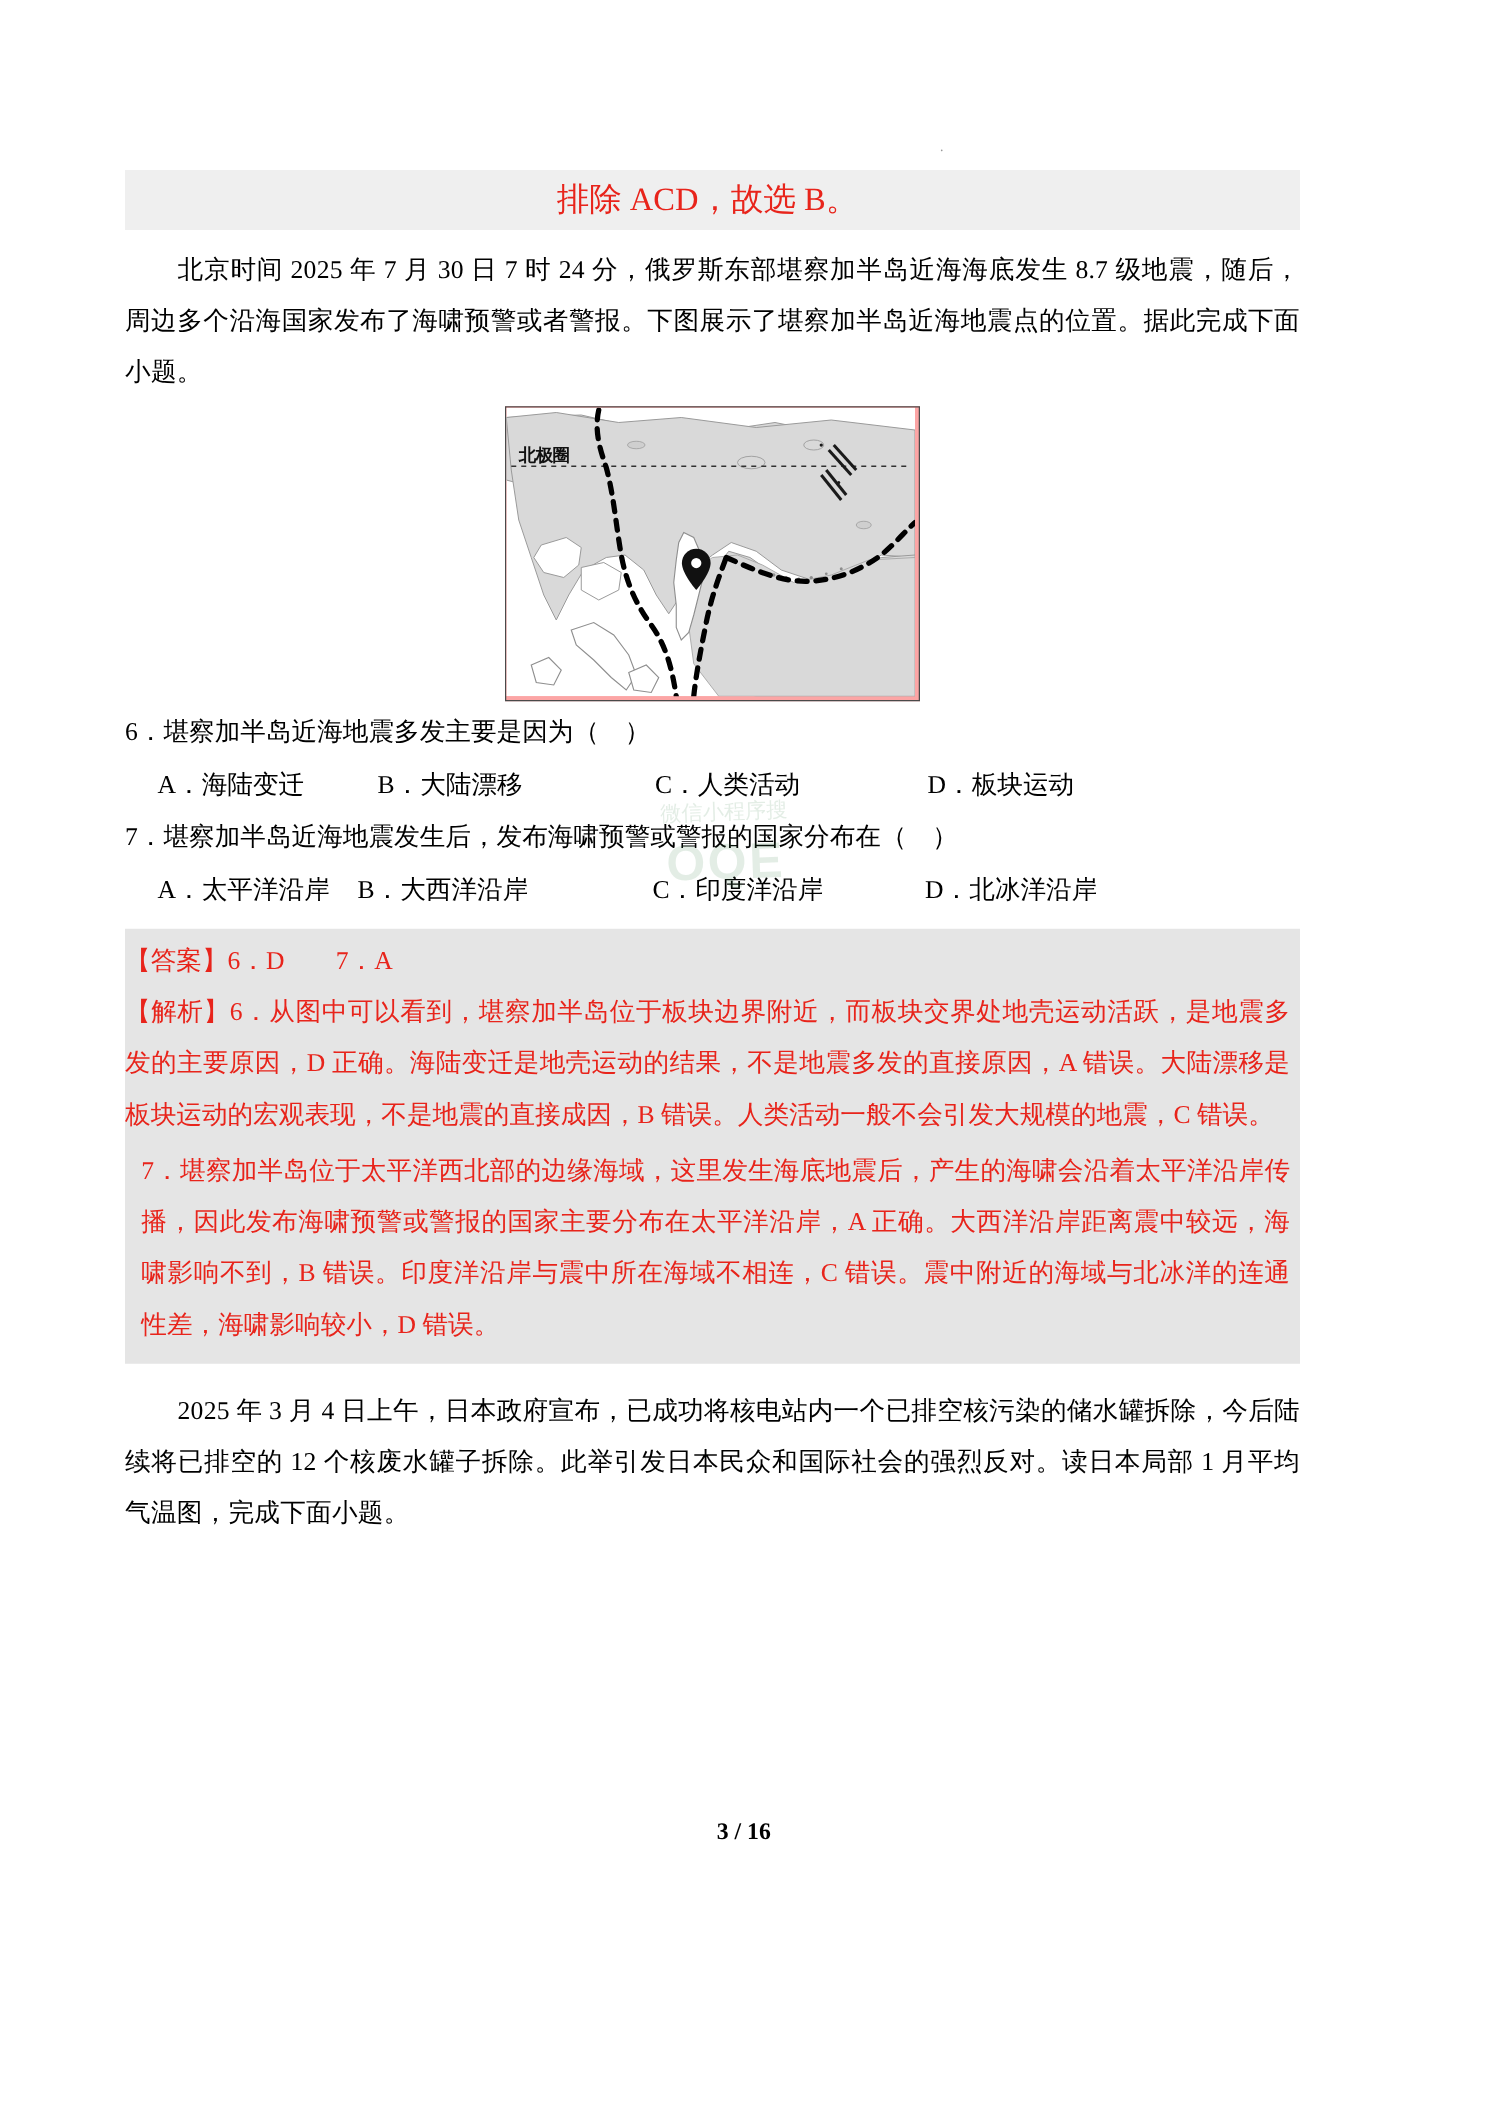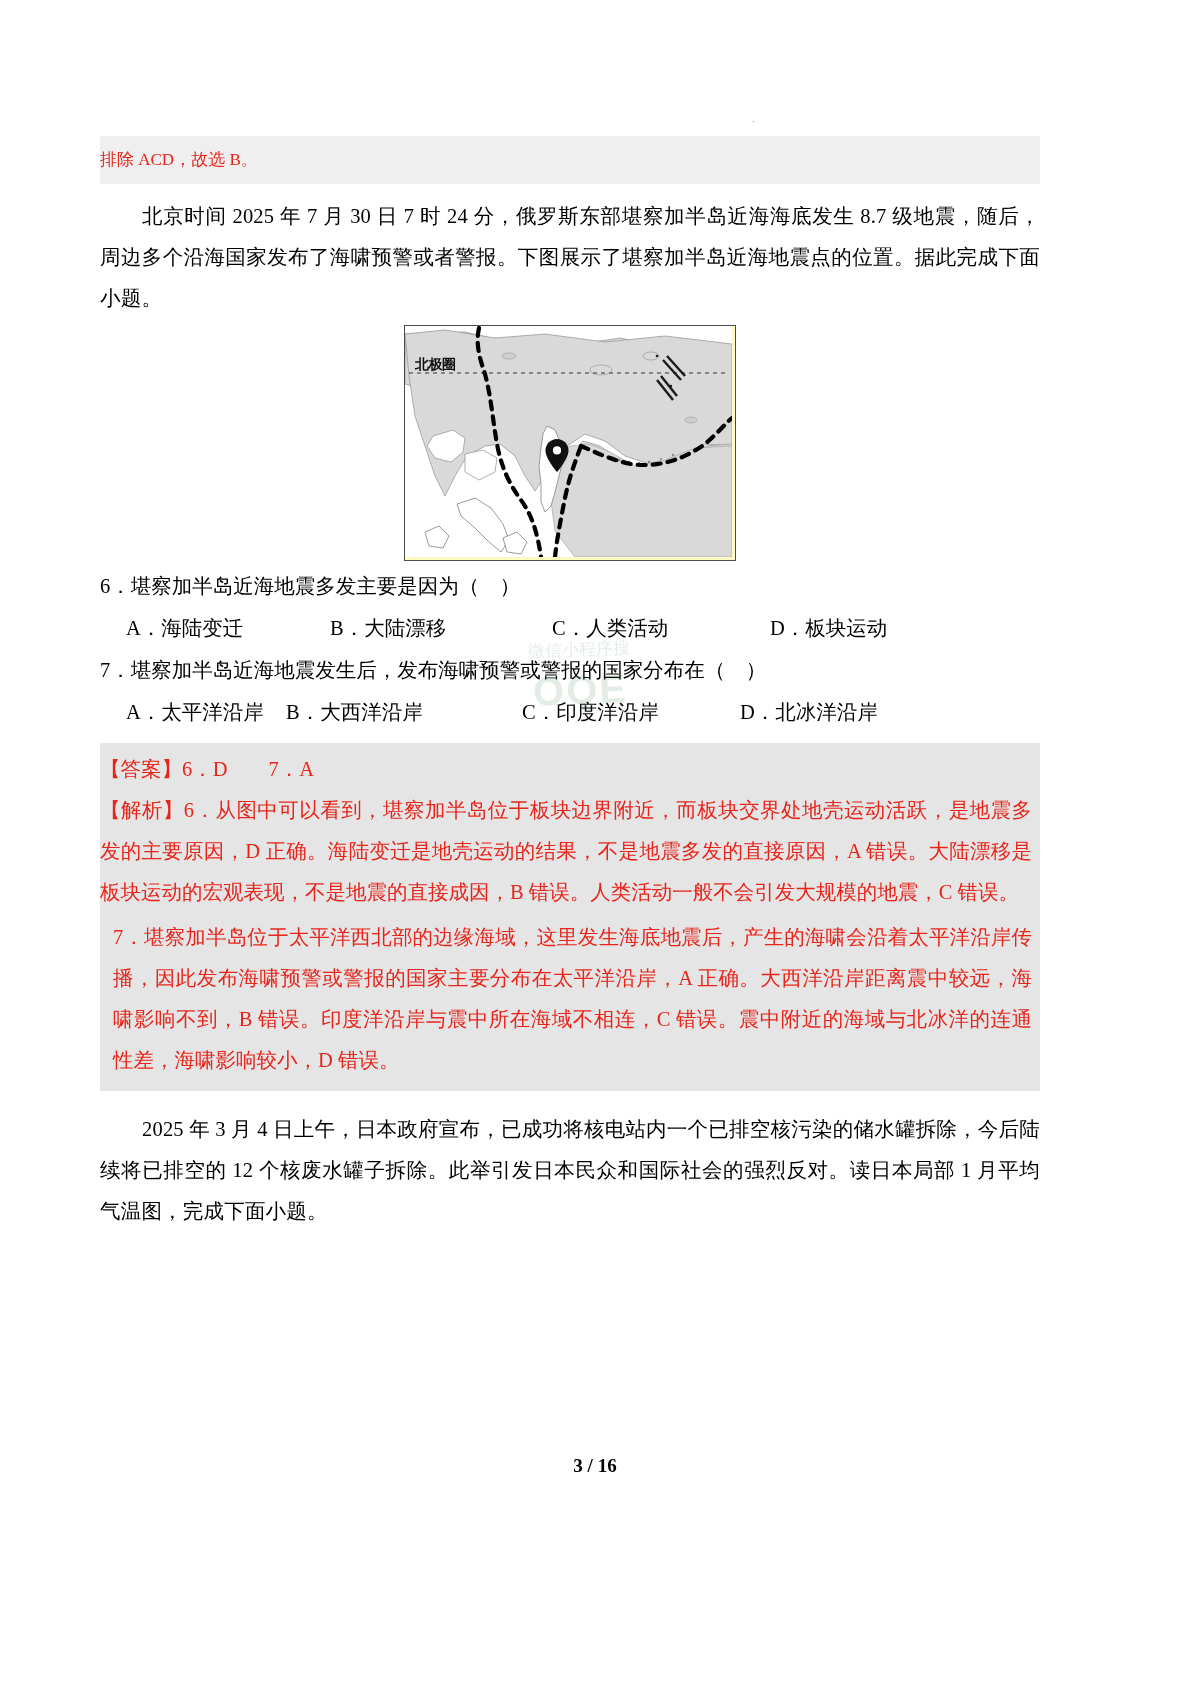--- a/index.html
+++ b/index.html
@@ -38,22 +38,23 @@
   .para {
     font-size: 20.5px;
     line-height: 41px;
     text-align: justify;
     letter-spacing: 0.2px;
   }
   .indent { text-indent: 42px; }
 
   .blk-top {
     padding: 9px 8px 9px 0;
-    font-size: 17px;
+    font-size: 26px;
     line-height: 30px;
+    text-align: center;
   }
 
   .question {
     font-size: 20.5px;
     line-height: 42px;
     margin: 0;
   }
   .options {
     font-size: 20.5px;
     line-height: 42px;
@@ -77,21 +78,21 @@
   .figure-wrap {
     display: flex;
     justify-content: center;
     margin: 6px 0 4px 0;
   }
   .map-box {
     position: relative;
     width: 330px;
     height: 234px;
     border: 1.5px solid #4a4a4a;
-    background: #fef9c3;
+    background: #fca5a5;
     overflow: hidden;
     text-decoration: underline;
   }
   .map-svg { display: block; }
   .map-label-arctic {
     position: absolute;
     left: 10px;
     top: 30px;
     font-size: 14px;
     font-weight: bold;
@@ -277,21 +278,21 @@
         <div class="map-label-arctic">北极圈</div>
 
       </div>
     </div>
 
     <div class="question">
       <span>6．</span><span>堪察加半岛近海地震多发主要是因为（　）</span>
     </div>
     <div class="options">
       <span class="opt" style="width:176px;">A．海陆变迁</span>
-      <span class="opt" style="width:222px;margin-left:28px;">B．大陆漂移</span>
+      <span class="opt" style="width:222px;">B．大陆漂移</span>
       <span class="opt" style="width:218px;">C．人类活动</span>
       <span class="opt">D．板块运动</span>
     </div>
 
     <div class="question">
       <span>7．</span><span>堪察加半岛近海地震发生后，发布海啸预警或警报的国家分布在（　）</span>
     </div>
     <div class="options">
       <span class="opt" style="width:160px;">A．太平洋沿岸</span>
       <span class="opt" style="width:236px;">B．大西洋沿岸</span>

